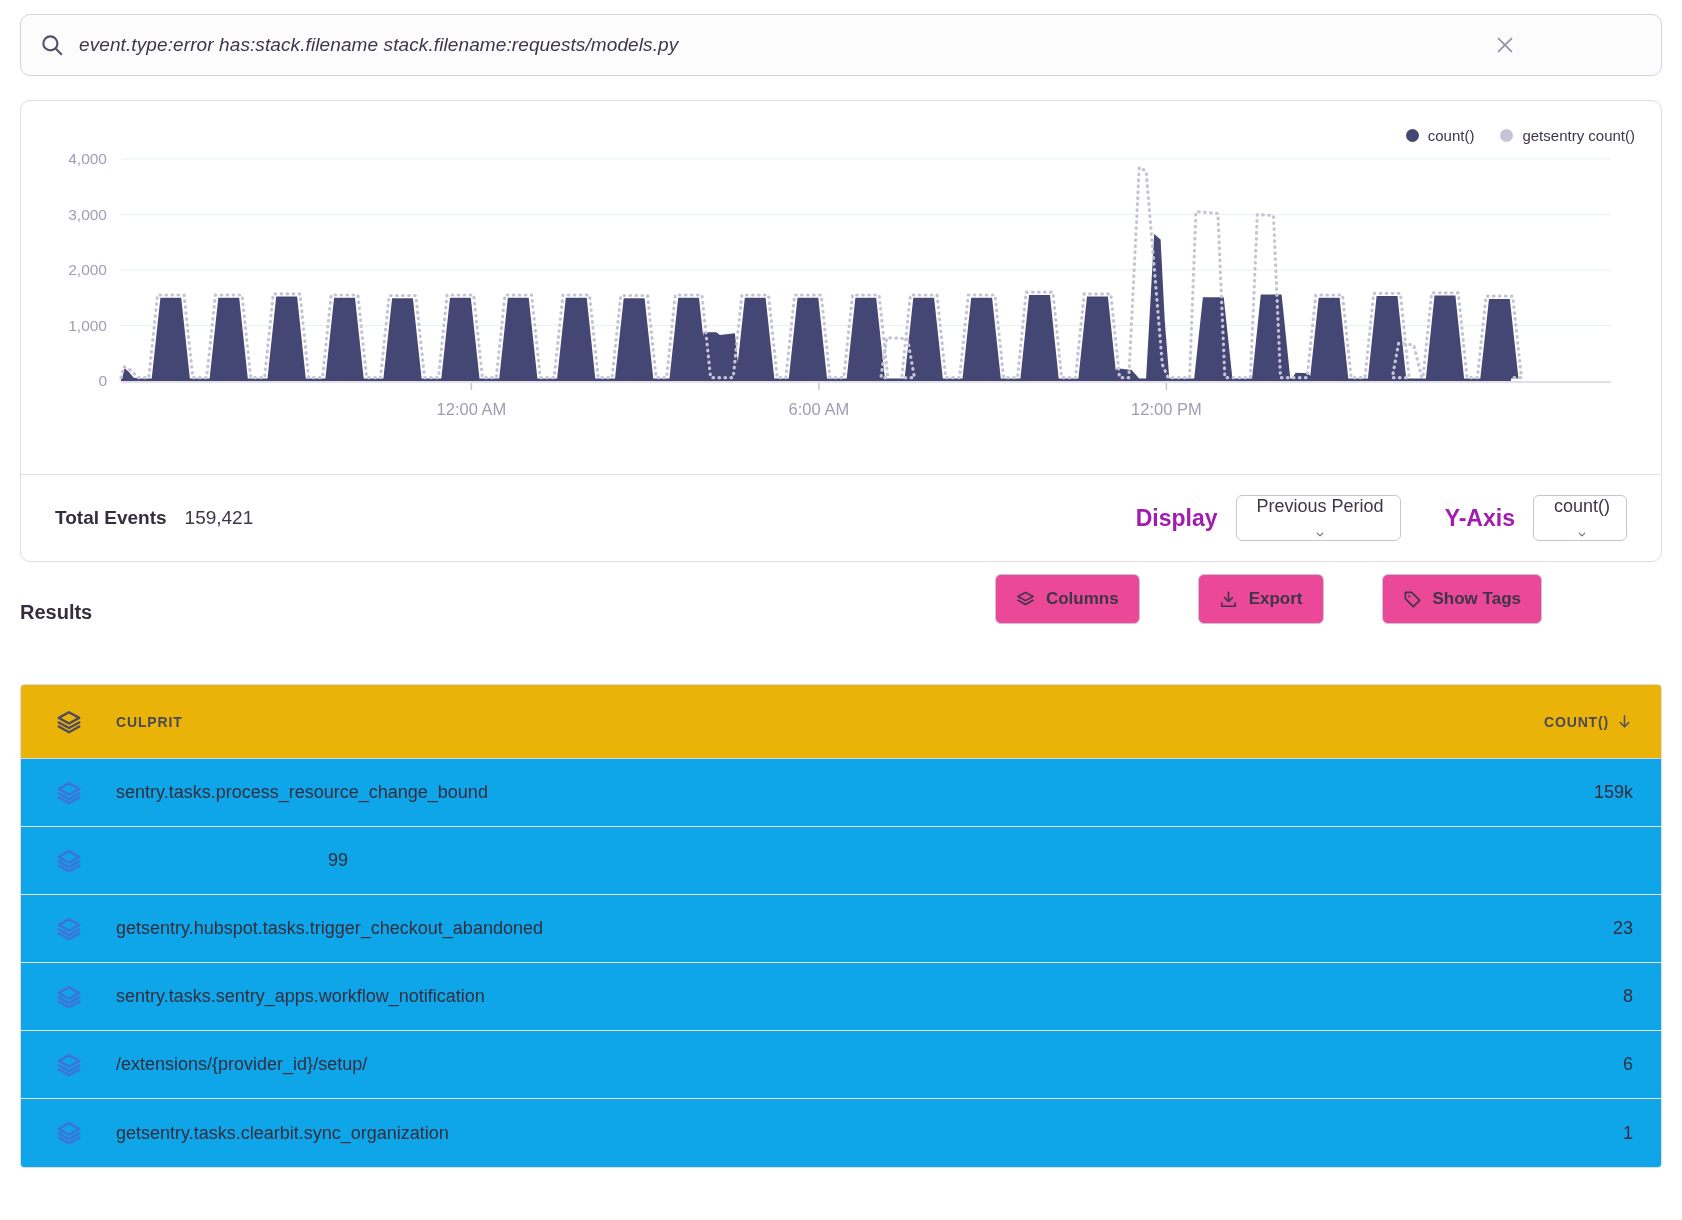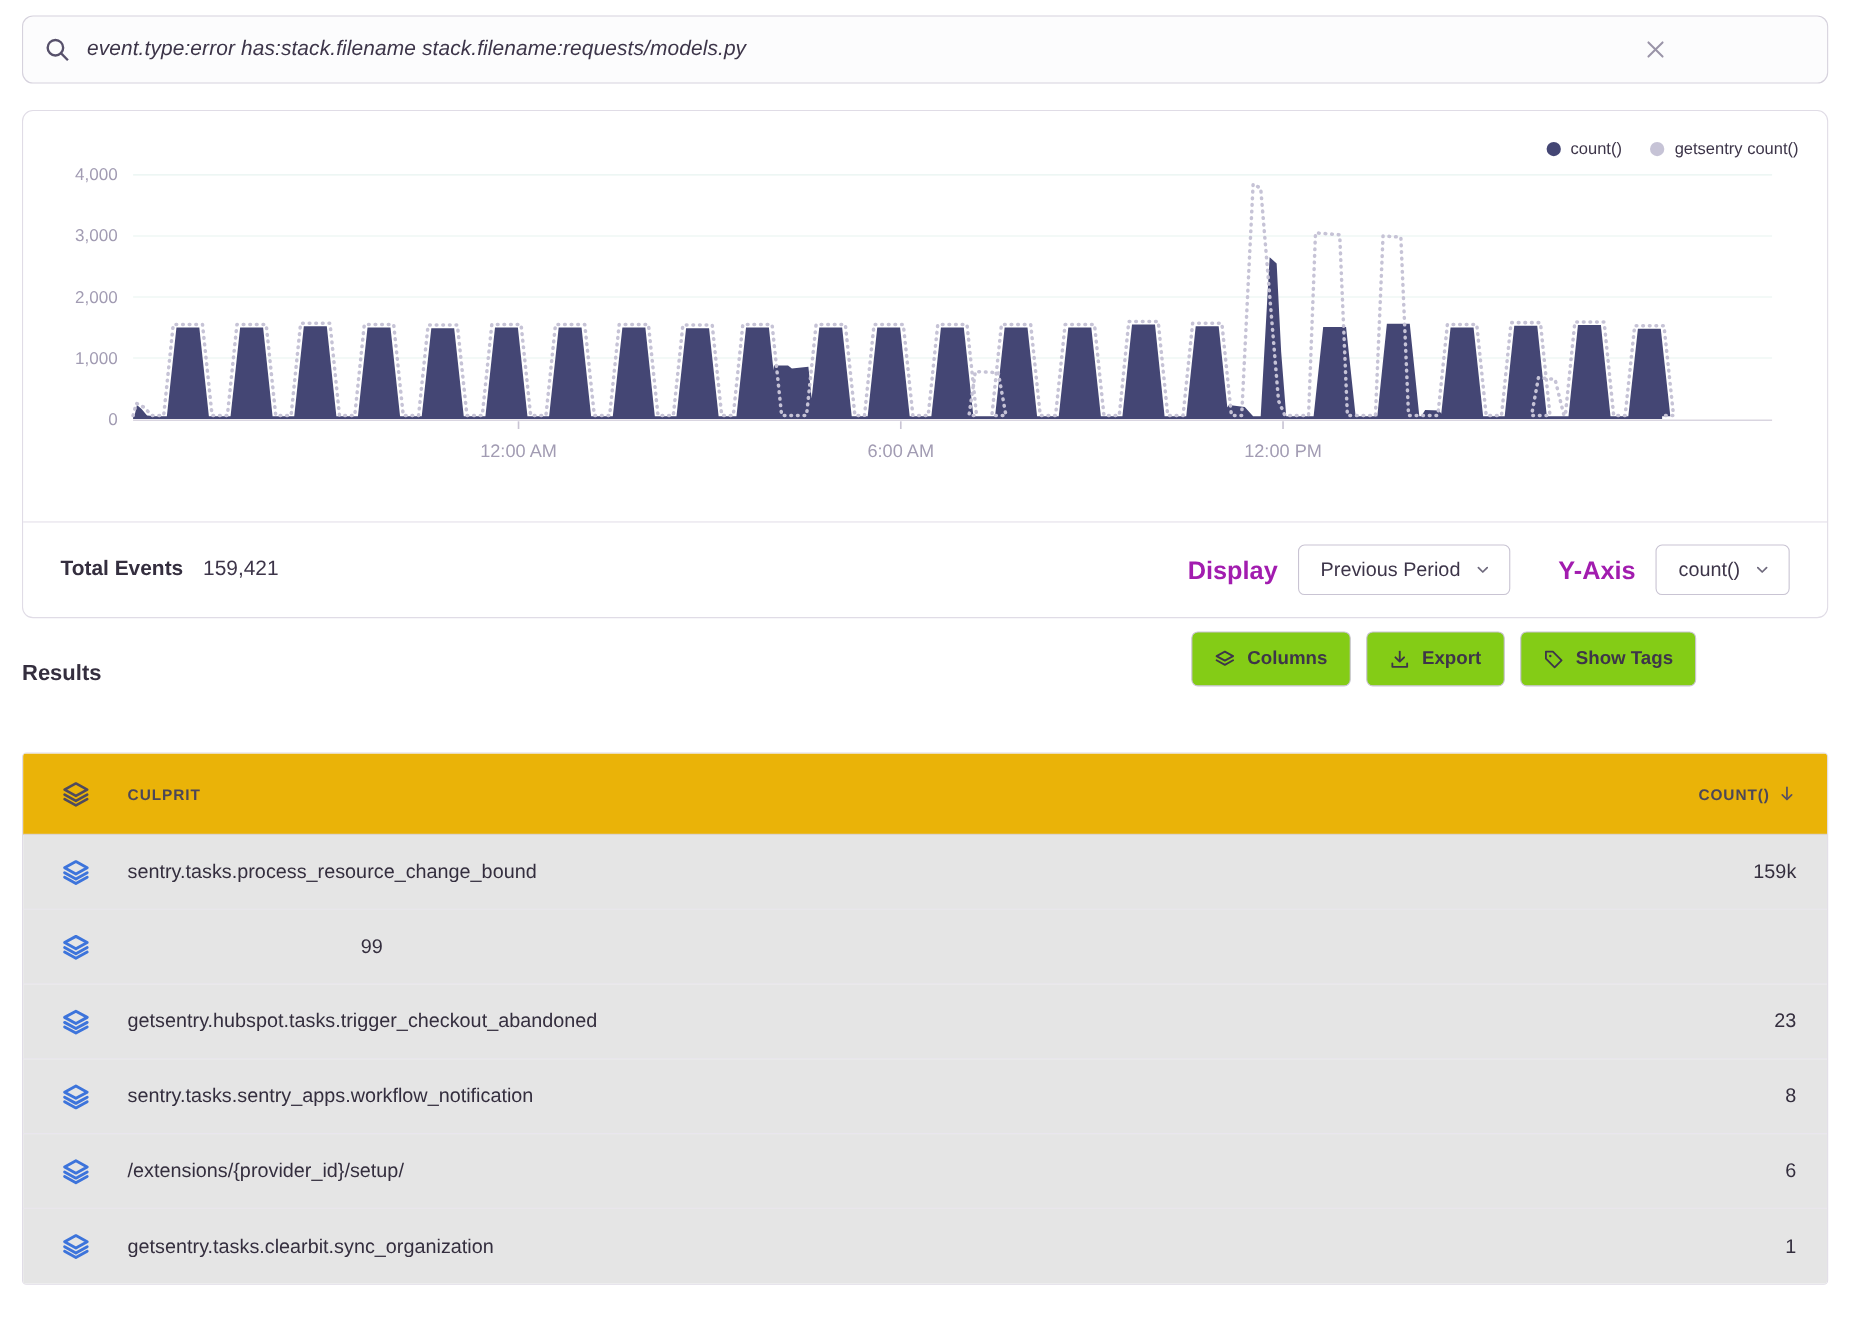--- a/index.html
+++ b/index.html
@@ -60,55 +60,56 @@
   .footer-controls { display:flex; align-items:center; gap:18px; }
   .ctl-label { font-weight:700; font-size:23px; color:#a21caf; }
   .ctl-label.yaxis { margin-left:26px; }
   .dropdown {
     height:46px; background:#fff;
     border:1px solid #c9c4d3; border-radius:6px;
     display:flex; align-items:center; gap:12px;
     padding:0 16px 0 20px;
     font-size:18px; color:#3d3549; font-weight:500;
     cursor:pointer;
+    flex-direction:column;
   }
   
   .results-row {
     margin-top:12px; height:50px;
     display:flex; align-items:flex-end; justify-content:space-between;
   }
   .results-title { font-size:20px; font-weight:700; color:#342e3e; }
   .results-buttons { display:flex; gap:14px; margin-right:120px; }
   .btn {
-    height:50px; background:#84cc16;
+    height:50px; background:#ec4899;
     border:1px solid #c9c4d3; border-radius:6px;
     display:flex; align-items:center; gap:11px;
     padding:0 20px;
     font-size:17px; font-weight:600; color:#3d3549;
-    cursor:pointer; font-family:inherit;
+    cursor:pointer; font-family:inherit;margin-left:44px;
   }
   
   .results-table {
     margin-top:60px;
     border:1px solid #e0dce6; border-radius:4px;
     overflow:hidden;
   }
   .thead {
     display:flex; align-items:center; height:74px;
     background:#eab308;
     border-bottom:1px solid #d9d5e0;
   }
   .col-icon { flex:0 0 95px; display:flex; justify-content:center; }
   .col-culprit { flex:1; }
   .col-count { flex:0 0 260px; text-align:right; padding-right:28px;
                display:flex; justify-content:flex-end; align-items:center; gap:7px; }
   .th { font-size:14px; font-weight:700; letter-spacing:.06em; color:#4c4758; }
   .trow {
     display:flex; align-items:center; height:68px;
-    background:#e5e5e5; border-bottom:1px solid #e9e6ee;
+    background:#0ea5e9; border-bottom:1px solid #e9e6ee;
   }
   .trow:last-child { border-bottom:none; }
   .cell-culprit { font-size:18px; color:#342e3e; }
   .cell-count { font-size:18px; color:#342e3e; }
 </style>
 </head>
 <body>
 
 <div class="search-bar">
   <span class="mag">

